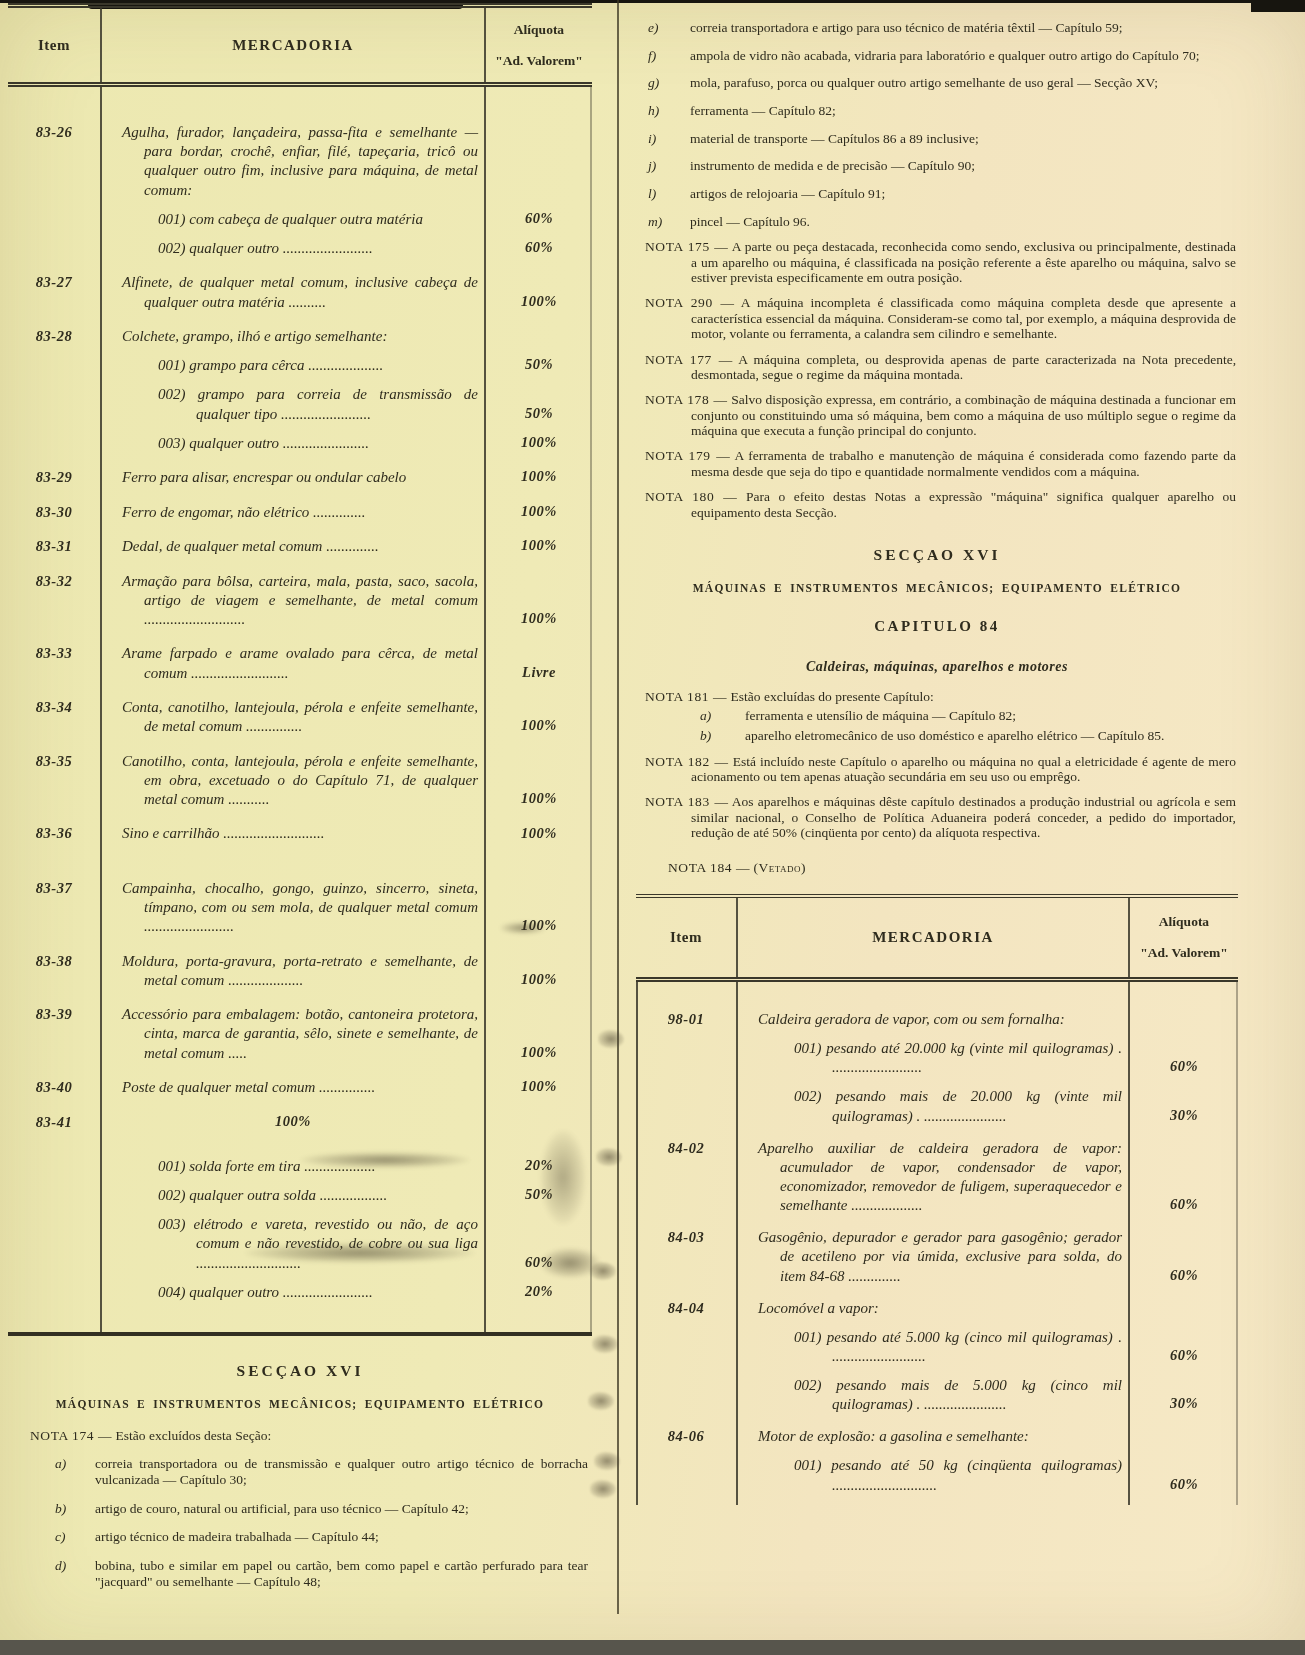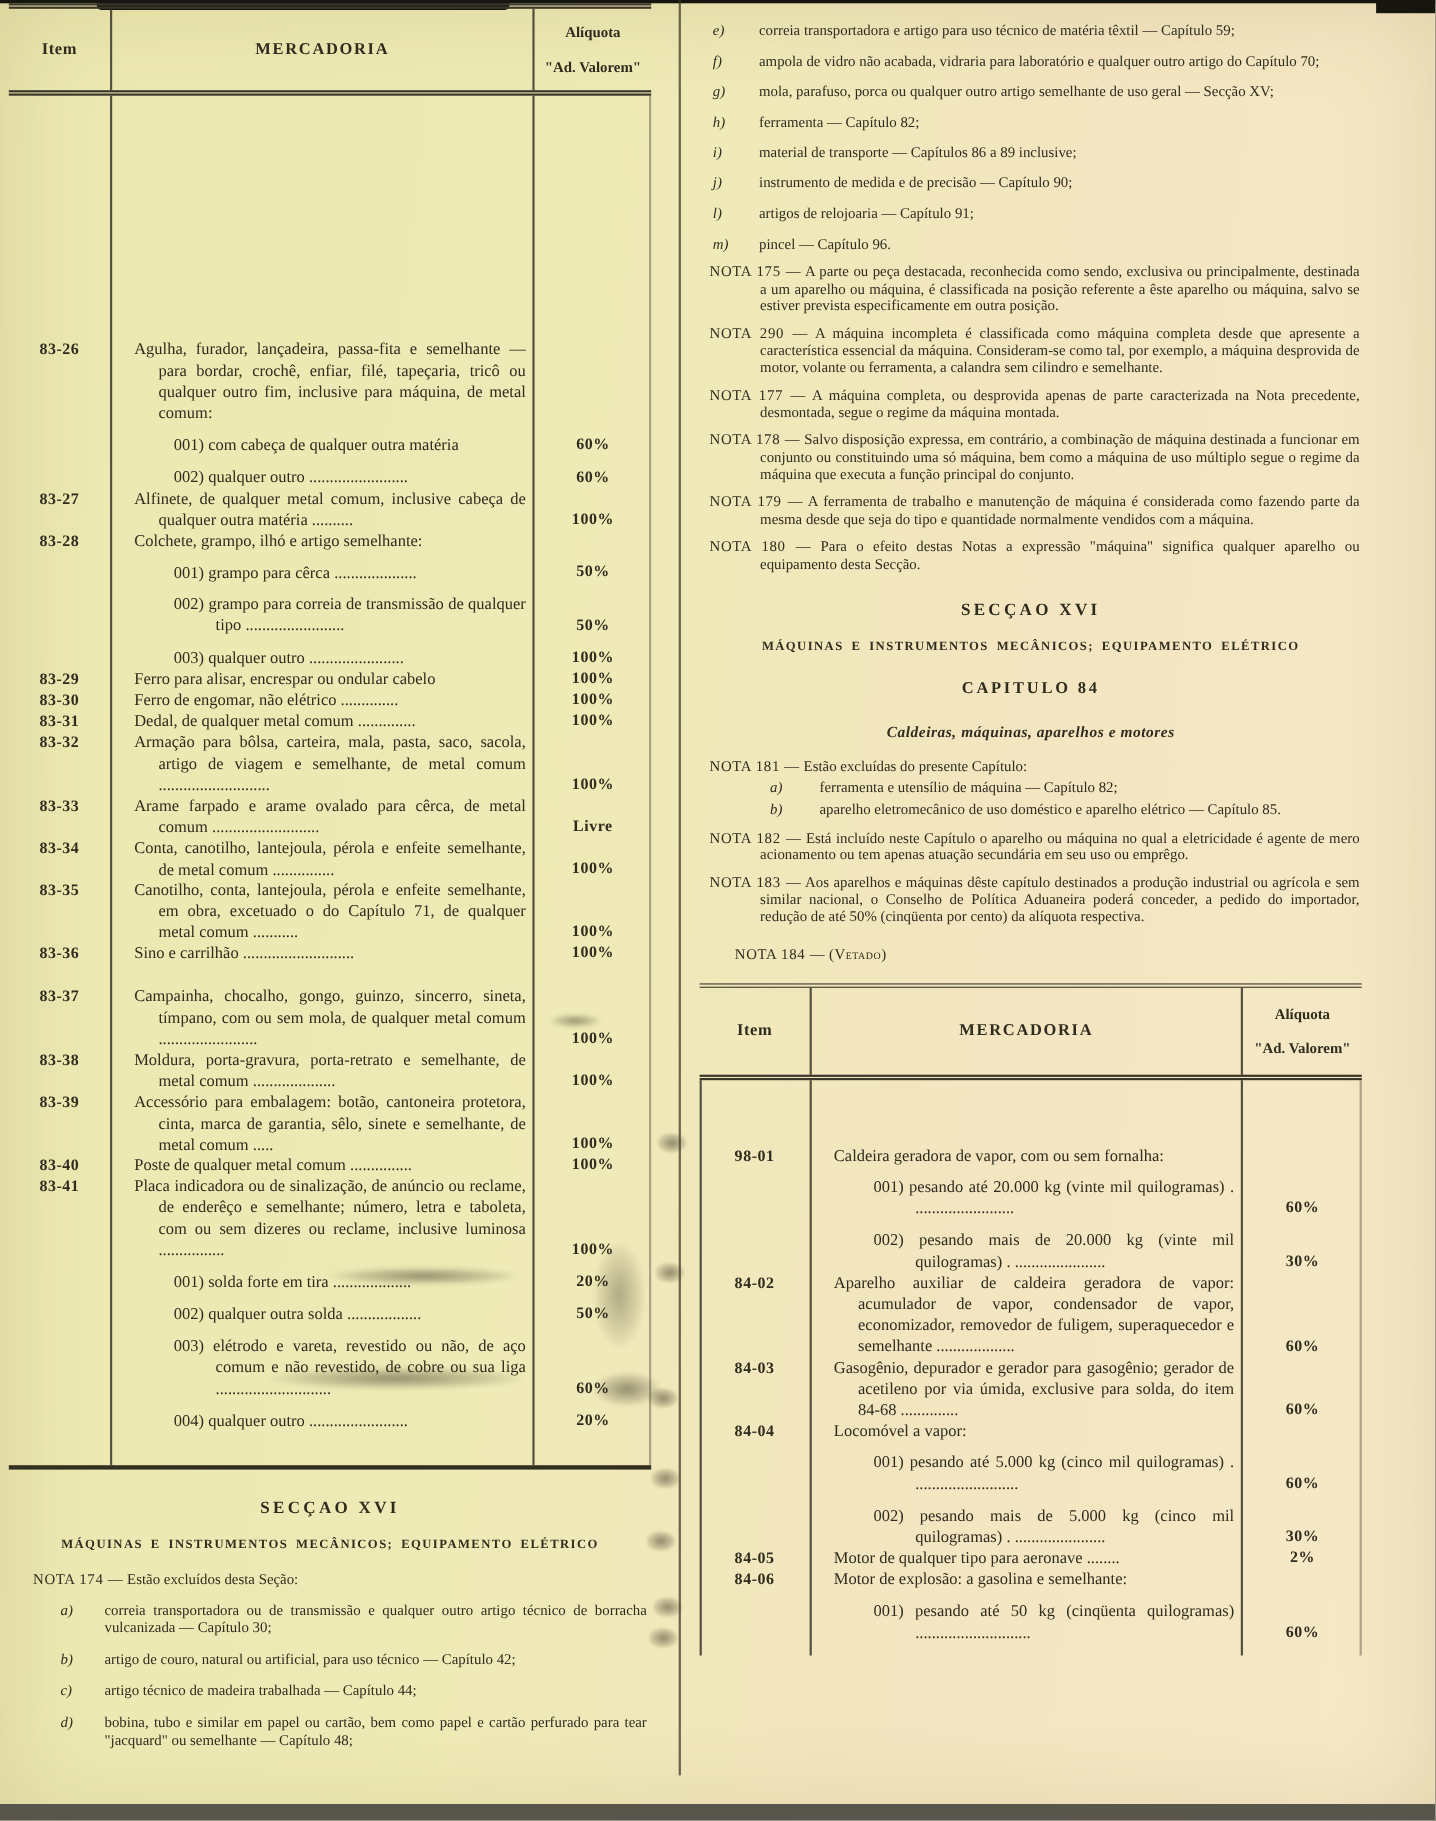--- a/index.html
+++ b/index.html
@@ -25,21 +25,21 @@
   .table{--c1:92px;--c3:106px;}
   .rt{--c1:100px;--c3:108px;margin-top:18px;margin-left:2px;width:602px;}
   .thead{display:grid;grid-template-columns:var(--c1) 1fr var(--c3);height:84px;
     border-top:5px double #3a372a;border-bottom:5px double #3a372a;align-items:center;font-weight:bold;}
   .rt .thead{height:88px;border-top:4px double #3a372a;}
   .hc{text-align:center;}
   .h-item{font-size:15px;letter-spacing:.5px;}
   .h-merc{border-left:2px solid rgba(58,55,42,.85);border-right:2px solid rgba(58,55,42,.85);height:100%;
     display:flex;align-items:center;justify-content:center;letter-spacing:1.5px;font-size:15px;}
   .h-aliq{font-size:13.5px;display:flex;flex-direction:column;gap:15px;}
-  .tbody{position:relative;display:flex;flex-direction:column;justify-content:flex-end;}
+  .tbody{position:relative;display:flex;flex-direction:column;justify-content:space-between;font-style:italic;}
   .lt-body{height:1249px;padding-top:36px;padding-bottom:30px;border-bottom:4px solid #333022;}
   .rt-body{height:523px;padding-top:28px;padding-bottom:10px;}
   .vline{position:absolute;top:0;bottom:0;width:2px;background:rgba(58,55,42,.85);}
   .v0{left:0;}
   .v1{left:var(--c1);}
   .v2{right:var(--c3);}
   .v3{right:0;opacity:.45;}
   .entry{display:grid;grid-template-columns:var(--c1) 1fr var(--c3);}
   .entry.sub{margin-top:10px;}
   .eitem{font-weight:bold;text-align:center;font-size:14.5px;letter-spacing:.5px;padding-top:1px;}
@@ -259,21 +259,20 @@
               <div class="eitem">83-40</div>
               <div class="etxt">Poste de qualquer metal comum ...............</div>
               <div class="erate">
                 <span>100%</span>
               </div>
             </div>
           </div>
           <div class="trow">
             <div class="entry main">
               <div class="eitem">83-41</div>
-              <div class="etxt">Placa indicadora ou de sinalização, de anúncio ou reclame, de enderêço e semelhante; número, letra e taboleta, com ou sem dizeres ou reclame, inclusive luminosa ................</div>
               <div class="erate">
                 <span>100%</span>
               </div>
             </div>
           </div>
           <div class="trow">
             <div class="entry sub">
               <div class="eitem"></div>
               <div class="etxt">001) solda forte em tira ...................</div>
               <div class="erate">
@@ -459,29 +458,20 @@
               <div class="etxt">001) pesando até 5.000 kg (cinco mil quilogramas) . .........................</div>
               <div class="erate">
                 <span>60%</span>
               </div>
             </div>
             <div class="entry sub">
               <div class="eitem"></div>
               <div class="etxt">002) pesando mais de 5.000 kg (cinco mil quilogramas) . ......................</div>
               <div class="erate">
                 <span>30%</span>
-              </div>
-            </div>
-          </div>
-          <div class="trow">
-            <div class="entry main">
-              <div class="eitem">84-05</div>
-              <div class="etxt">Motor de qualquer tipo para aeronave ........</div>
-              <div class="erate">
-                <span>2%</span>
               </div>
             </div>
           </div>
           <div class="trow">
             <div class="entry main">
               <div class="eitem">84-06</div>
               <div class="etxt">Motor de explosão: a gasolina e semelhante:</div>
               <div class="erate">
                 <span></span>
               </div>

